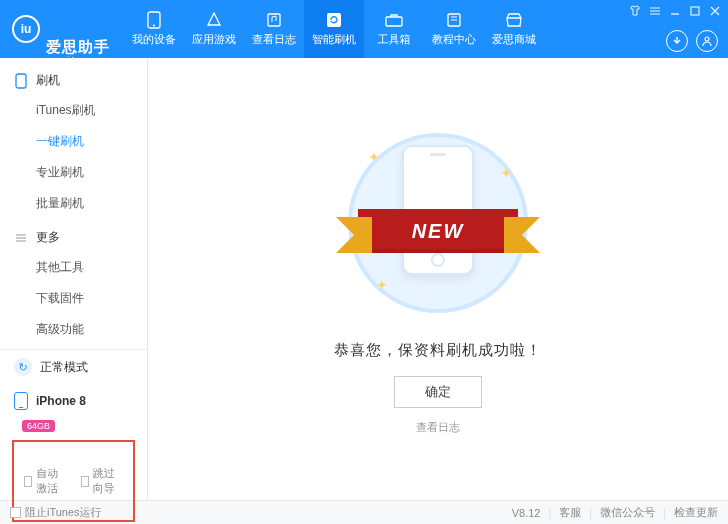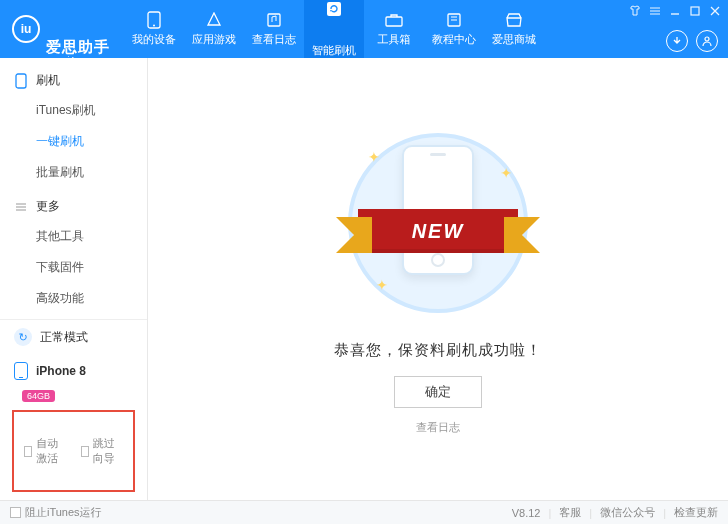--- a/index.html
+++ b/index.html
@@ -7,21 +7,21 @@
 
   
   .header { height: 58px; background: #1e8fff; display: flex; align-items: center; color: #fff; position: relative; }
   .logo-wrap { display: flex; align-items: center; padding: 0 14px 0 12px; }
   .logo-circle { width: 28px; height: 28px; border: 2px solid #fff; border-radius: 50%; display: flex; align-items: center; justify-content: center; font-size: 12px; font-weight: bold; margin-right: 6px; }
   .logo-text { display: flex; flex-direction: column; line-height: 1; margin-top: 46px; }
   .logo-title { font-size: 15px; font-weight: bold; letter-spacing: 1px; }
   .logo-sub { font-size: 9px; opacity: 0.9; margin-top: 2px; }
   .nav { display: flex; height: 100%; }
   .nav-item { width: 60px; display: flex; flex-direction: column; align-items: center; justify-content: center; cursor: pointer; gap: 3px; }
-  .nav-item.active { background: #0d7df0; justify-content: space-between; }
+  .nav-item.active { background: #0d7df0; }
   .nav-icon { width: 18px; height: 18px; display: flex; align-items: center; justify-content: center; }
   .nav-label { font-size: 11px; }
   .header-right { position: absolute; right: 6px; top: 4px; display: flex; gap: 6px; align-items: center; }
   .win-btn { width: 14px; height: 14px; display: flex; align-items: center; justify-content: center; cursor: pointer; opacity: 0.9; }
   .header-circles { position: absolute; right: 10px; bottom: 6px; display: flex; gap: 8px; }
   .circle-btn { width: 22px; height: 22px; border: 1.5px solid #fff; border-radius: 50%; display: flex; align-items: center; justify-content: center; cursor: pointer; }
 
   
   .body { display: flex; height: calc(524px - 58px - 24px); }
   .sidebar { width: 148px; border-right: 1px solid #e8e8e8; padding: 8px 0; display: flex; flex-direction: column; }
@@ -192,20 +192,21 @@
       <div class="side-head">
         <span class="sicon">
             <svg width="12" height="16" viewBox="0 0 12 16">
               <rect x="1" y="1" width="10" height="14" rx="2" fill="none" stroke="#1e8fff" stroke-width="1.3"></rect>
             </svg>
           </span>
         <span>刷机</span>
       </div>
       <div class="side-item">iTunes刷机</div>
       <div class="side-item active">一键刷机</div>
+      <div class="side-item">专业刷机</div>
       <div class="side-item">批量刷机</div>
     </div>
     <div class="side-section">
       <div class="side-head">
         <span class="sicon" style="color:#888">
             <svg width="12" height="12" viewBox="0 0 12 12">
               <line x1="1" y1="3" x2="11" y2="3" stroke="#999"></line>
               <line x1="1" y1="6" x2="11" y2="6" stroke="#999"></line>
               <line x1="1" y1="9" x2="11" y2="9" stroke="#999"></line>
             </svg>

